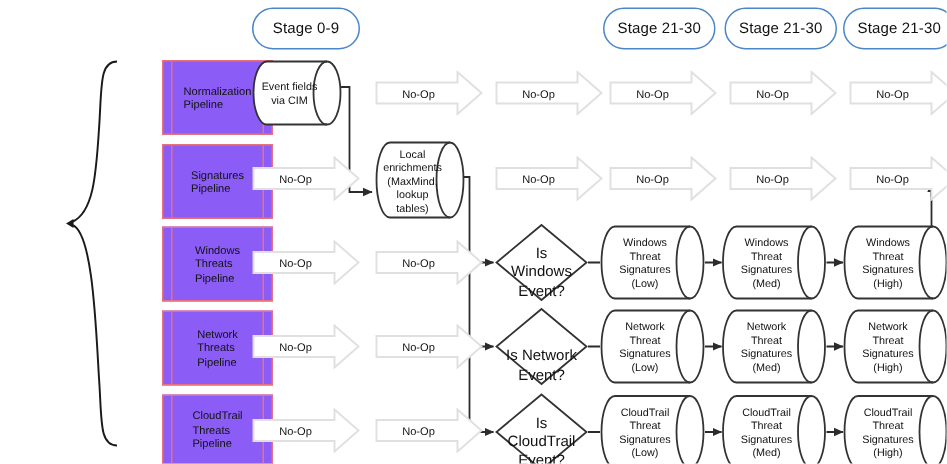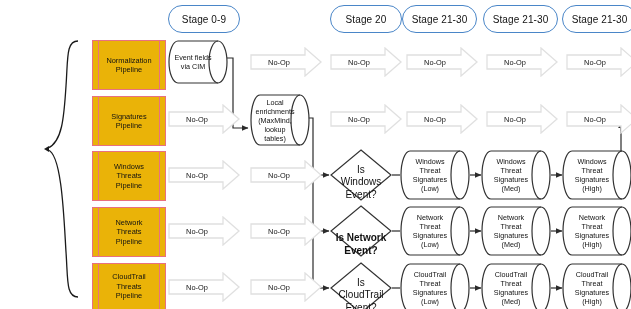--- a/index.html
+++ b/index.html
@@ -16,24 +16,25 @@
   
   .stage-pill{
     border:1.4px solid #4a86c8;border-radius:14px;background:#ffffff;
     display:flex;align-items:center;justify-content:center;
     font-size:10px;letter-spacing:.1px;color:#111;
     height:28px;
   }
 
   
   .pipeline-box{
-    border:1.3px solid #e8717f;background:#eab308;
+    border:1.3px solid #e8717f;background:#8b5cf6;
     display:flex;align-items:center;justify-content:center;
-    font-size:7.4px;line-height:1.28;text-align:center;color:#111;
+    font-size:7.4px;line-height:1.28;color:#111;
     position:absolute;
+    margin-left:16px;
   }
   .pipeline-box::before,.pipeline-box::after{
     content:"";position:absolute;top:0;bottom:0;width:0;
     border-left:1.3px solid #e8717f;
   }
   .pipeline-box::before{left:5px;}
   .pipeline-box::after{right:5px;}
   .pipeline-box .lbl{position:relative;z-index:2;padding:0 8px;}
 
   
@@ -120,23 +121,20 @@
       <path d="M631,175 L621,175 L621,122"></path>
       <path d="M631,231 L621,231"></path>
       <path d="M631,288 L621,288"></path>
       <path d="M621,131 L621,122" marker-end="url(#ahl)"></path>
     </g>
   </svg>
 
   <div class="node stage-pill" style="left:168px;top:5px;width:72px;">
     <span>Stage 0-9</span>
   </div>
-  <div class="node stage-pill" style="left:330px;top:5px;width:72px;">
-    <span>Stage 20</span>
-  </div>
   <div class="node stage-pill" style="left:402px;top:5px;width:75px;">
     <span>Stage 21-30</span>
   </div>
   <div class="node stage-pill" style="left:483px;top:5px;width:75px;">
     <span>Stage 21-30</span>
   </div>
   <div class="node stage-pill" style="left:562px;top:5px;width:75px;">
     <span>Stage 21-30</span>
   </div>
 
@@ -312,21 +310,21 @@
     <div class="dtext">
       <div>
         <div>Is</div>
         <div>Windows</div>
         <div>Event?</div>
       </div>
     </div>
   </div>
   <div class="edge-label" style="left:390px;top:171px;">Yes</div>
 
-  <div class="diamond" style="left:330px;top:205px;width:62px;height:52px;font-weight:bold;">
+  <div class="diamond" style="left:330px;top:205px;width:62px;height:52px;">
     <svg width="62" height="52" viewBox="0 0 62 52">
       <path d="M31,1 L61,26 L31,51 L1,26 z" fill="#ffffff" stroke="#333333" stroke-width="1.2"></path>
     </svg>
     <div class="dtext">
       <div>
         <div>Is Network</div>
         <div>Event?</div>
       </div>
     </div>
   </div>

